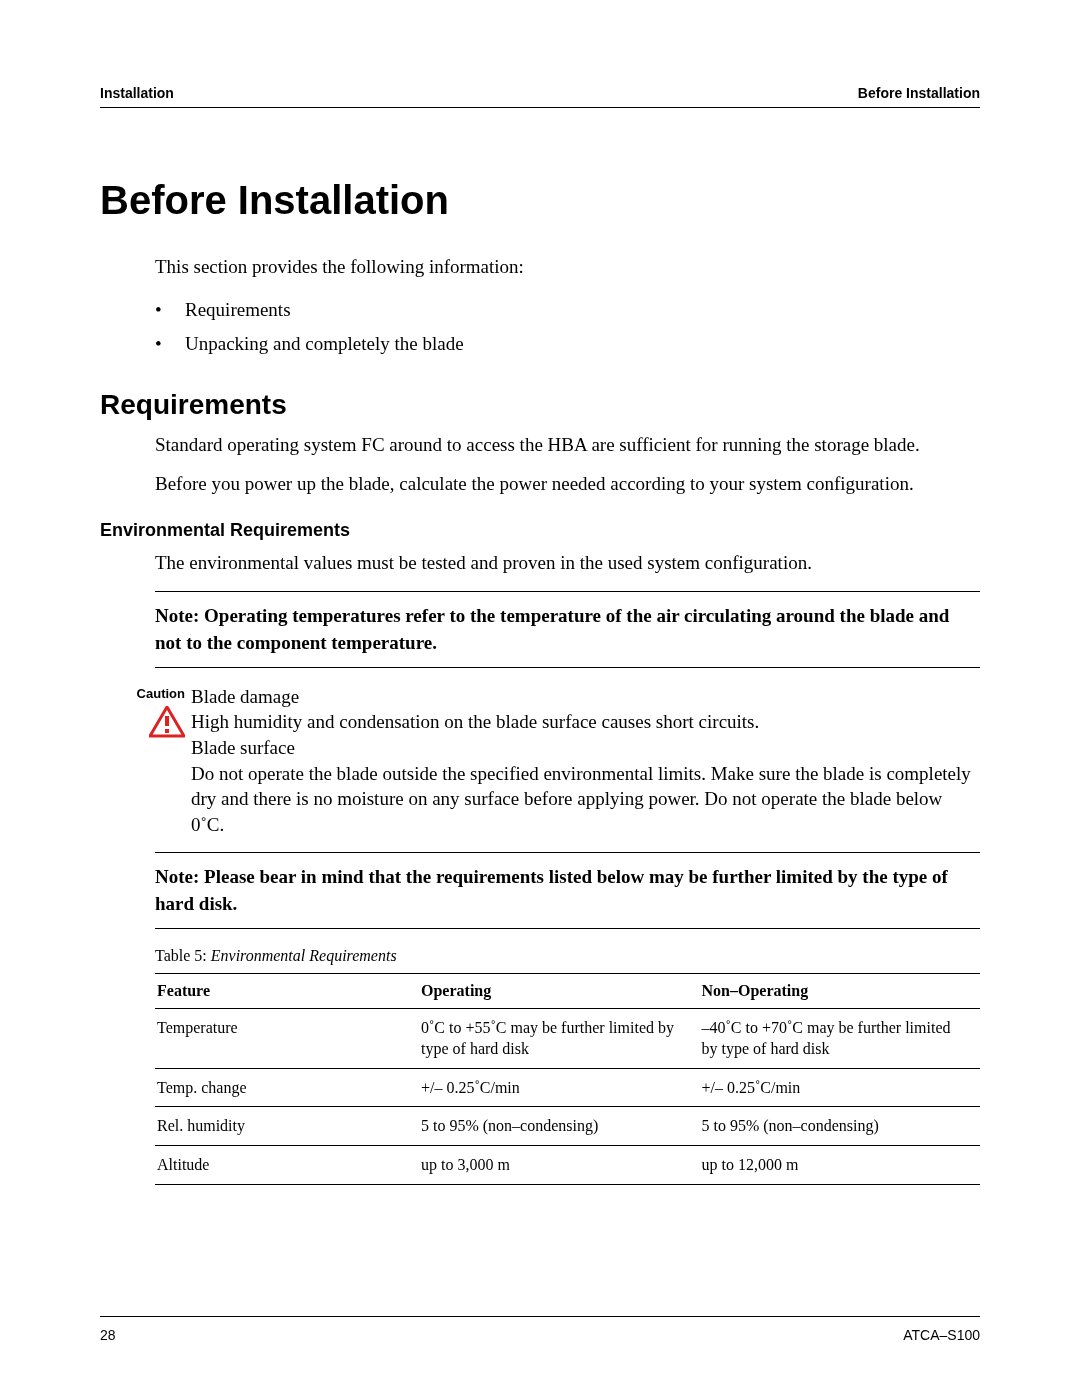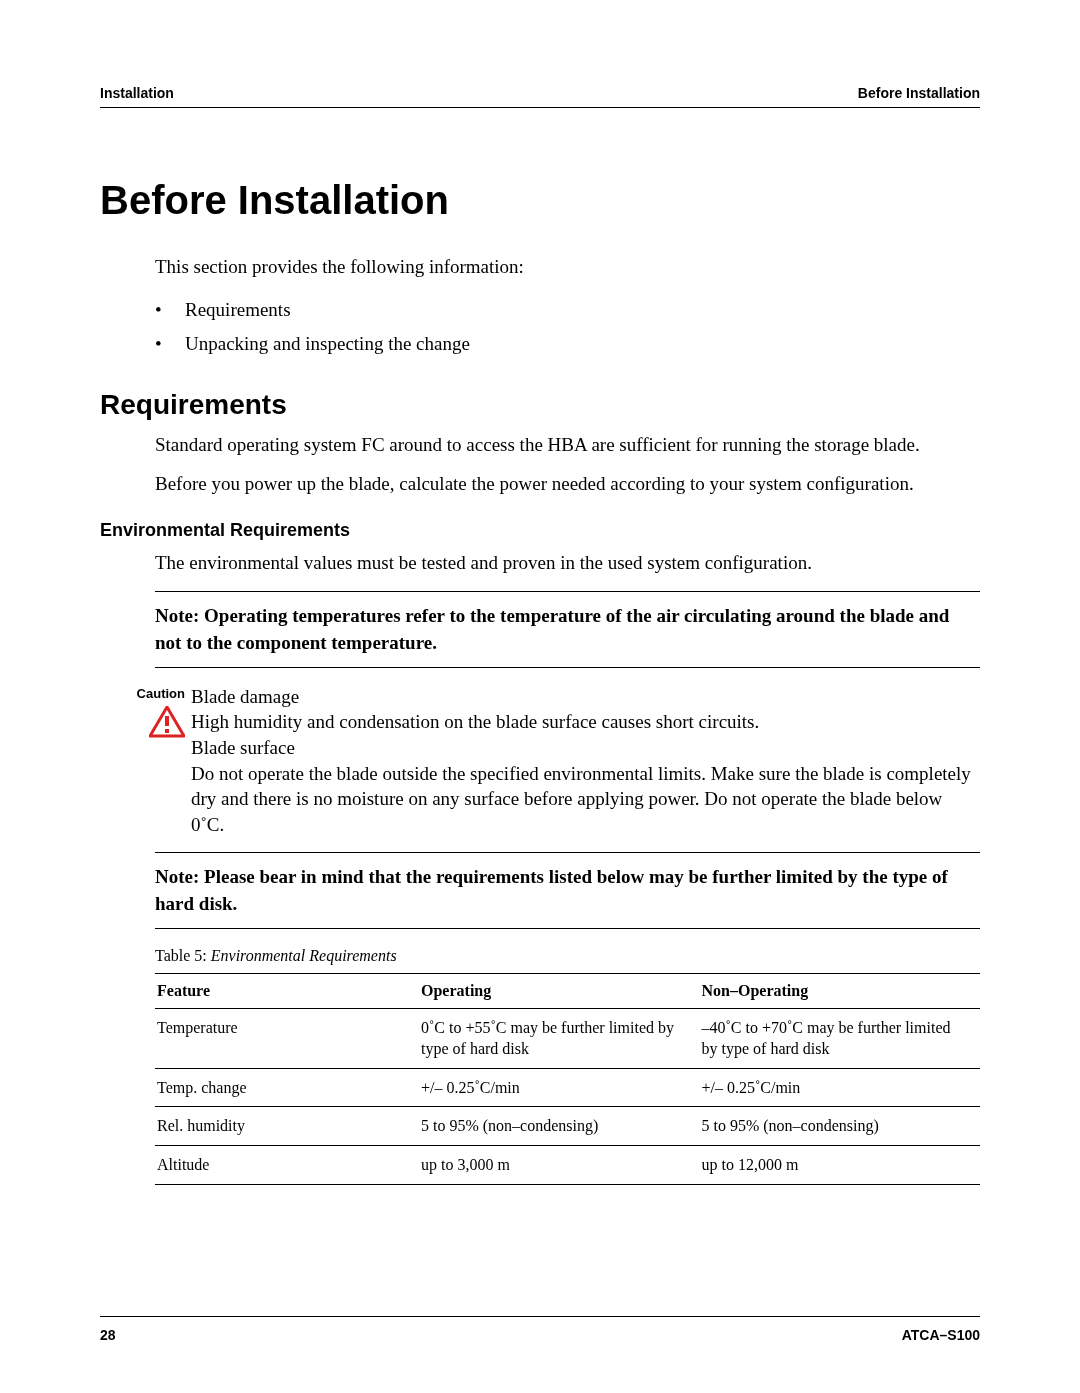--- a/index.html
+++ b/index.html
@@ -127,21 +127,21 @@
     .footer-row {
       position: absolute;
       left: 100px;
       right: 100px;
       bottom: 50px;
       border-top: 1.5px solid #000;
       padding-top: 10px;
       display: flex;
       justify-content: space-between;
       font-family: Arial, Helvetica, sans-serif;
-      font-weight: bold;
+      font-weight: normal;
       font-size: 14px;
       text-align: center;
     }
     .col-feature { width: 32%; }
     .col-op { width: 34%; }
     .col-nonop { width: 34%; }
   </style>
 </head>
 <body>
 
@@ -153,21 +153,21 @@
 <h1>Before Installation</h1>
 
 <p class="body-text">This section provides the following information:</p>
 
 <div class="bullet-row">
   <span class="bullet-dot">•</span>
   <span>Requirements</span>
 </div>
 <div class="bullet-row">
   <span class="bullet-dot">•</span>
-  <span>Unpacking and inspecting the change</span>
+  <span>Unpacking and completely the blade</span>
 </div>
 
 <h2>Requirements</h2>
 <p class="body-text">Standard operating system FC around to access the HBA are sufficient for running the storage blade.</p>
 <p class="body-text">Before you power up the blade, calculate the power needed according to your system configuration.</p>
 
 <h3>Environmental Requirements</h3>
 <p class="body-text">The environmental values must be tested and proven in the used system configuration.</p>
 
 <div class="note-block">

